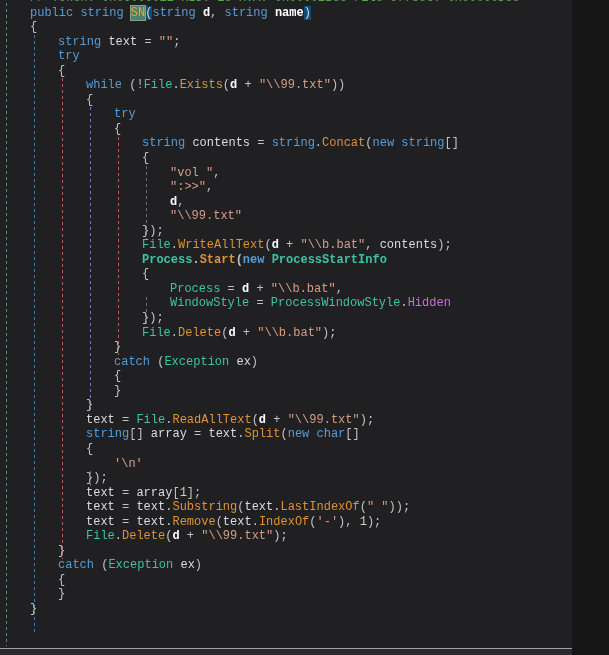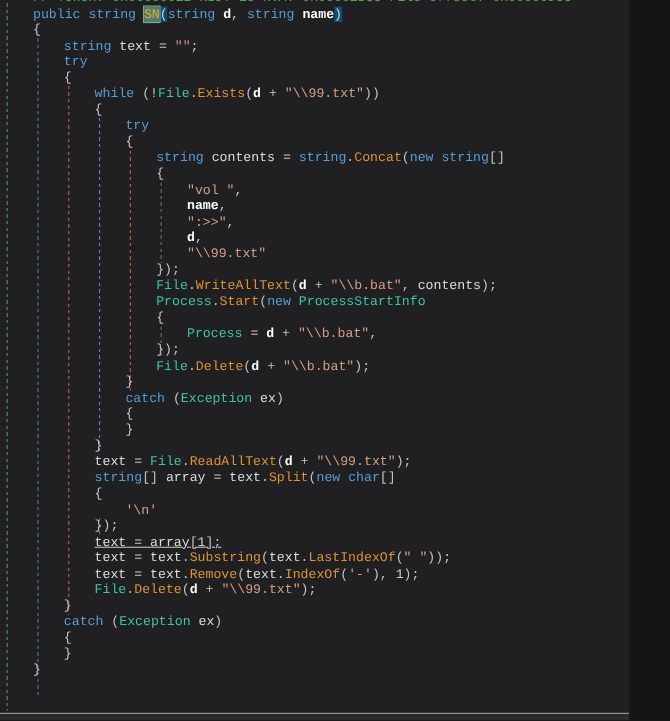--- a/index.html
+++ b/index.html
@@ -58,42 +58,42 @@
         <div class="line" style="padding-left: 58px;"><span class="tok-keyword">string </span><span class="tok-local">text</span><span class="tok-plain"> = </span><span class="tok-string">""</span><span class="tok-plain">;</span></div>
         <div class="line" style="padding-left: 58px;"><span class="tok-keyword">try</span></div>
         <div class="line" style="padding-left: 58px;"><span class="tok-plain">{</span></div>
         <div class="line" style="padding-left: 86px;"><span class="tok-keyword">while</span><span class="tok-plain"> (!</span><span class="tok-type">File</span><span class="tok-plain">.</span><span class="tok-method">Exists</span><span class="tok-plain">(</span><span class="tok-param">d</span><span class="tok-plain"> + </span><span class="tok-string">"\\99.txt"</span><span class="tok-plain">))</span></div>
         <div class="line" style="padding-left: 86px;"><span class="tok-plain">{</span></div>
         <div class="line" style="padding-left: 114px;"><span class="tok-keyword">try</span></div>
         <div class="line" style="padding-left: 114px;"><span class="tok-plain">{</span></div>
         <div class="line" style="padding-left: 142px;"><span class="tok-keyword">string </span><span class="tok-local">contents</span><span class="tok-plain"> = </span><span class="tok-keyword">string</span><span class="tok-plain">.</span><span class="tok-method">Concat</span><span class="tok-plain">(</span><span class="tok-keyword">new</span><span class="tok-plain"> </span><span class="tok-keyword">string</span><span class="tok-plain">[]</span></div>
         <div class="line" style="padding-left: 142px;"><span class="tok-plain">{</span></div>
         <div class="line" style="padding-left: 170px;"><span class="tok-string">"vol "</span><span class="tok-plain">,</span></div>
-        <div class="line" style="padding-left: 170px;"><span class="tok-param">name</span><span class="tok-plain">,</span></div>
         <div class="line" style="padding-left: 170px;"><span class="tok-string">":&gt;&gt;"</span><span class="tok-plain">,</span></div>
         <div class="line" style="padding-left: 170px;"><span class="tok-param">d</span><span class="tok-plain">,</span></div>
         <div class="line" style="padding-left: 170px;"><span class="tok-string">"\\99.txt"</span></div>
         <div class="line" style="padding-left: 142px;"><span class="tok-plain">});</span></div>
         <div class="line" style="padding-left: 142px;"><span class="tok-type">File</span><span class="tok-plain">.</span><span class="tok-method">WriteAllText</span><span class="tok-plain">(</span><span class="tok-param">d</span><span class="tok-plain"> + </span><span class="tok-string">"\\b.bat"</span><span class="tok-plain">, </span><span class="tok-local">contents</span><span class="tok-plain">);</span></div>
-        <div class="line" style="padding-left: 142px;"><span class="tok-type">Process</span><span class="tok-plain">.</span><span class="tok-method">Start</span><span class="tok-plain">(</span><span class="tok-keyword">new</span><span class="tok-plain"> </span><span class="tok-type">ProcessStartInfo</span></div>
+        <div class="line" style="padding-left: 142px; font-weight: bold;"><span class="tok-type">Process</span><span class="tok-plain">.</span><span class="tok-method">Start</span><span class="tok-plain">(</span><span class="tok-keyword">new</span><span class="tok-plain"> </span><span class="tok-type">ProcessStartInfo</span></div>
         <div class="line" style="padding-left: 142px;"><span class="tok-plain">{</span></div>
         <div class="line" style="padding-left: 170px;"><span class="tok-type">Process</span><span class="tok-plain"> = </span><span class="tok-param">d</span><span class="tok-plain"> + </span><span class="tok-string">"\\b.bat"</span><span class="tok-plain">,</span></div>
+        <div class="line" style="padding-left: 170px;"><span class="tok-type">WindowStyle</span><span class="tok-plain"> = </span><span class="tok-type">ProcessWindowStyle</span><span class="tok-plain">.</span><span class="tok-enum">Hidden</span></div>
         <div class="line" style="padding-left: 142px;"><span class="tok-plain">});</span></div>
         <div class="line" style="padding-left: 142px;"><span class="tok-type">File</span><span class="tok-plain">.</span><span class="tok-method">Delete</span><span class="tok-plain">(</span><span class="tok-param">d</span><span class="tok-plain"> + </span><span class="tok-string">"\\b.bat"</span><span class="tok-plain">);</span></div>
         <div class="line" style="padding-left: 114px;"><span class="tok-plain">}</span></div>
         <div class="line" style="padding-left: 114px;"><span class="tok-keyword">catch</span><span class="tok-plain"> (</span><span class="tok-type">Exception</span><span class="tok-plain"> </span><span class="tok-local">ex</span><span class="tok-plain">)</span></div>
         <div class="line" style="padding-left: 114px;"><span class="tok-plain">{</span></div>
         <div class="line" style="padding-left: 114px;"><span class="tok-plain">}</span></div>
         <div class="line" style="padding-left: 86px;"><span class="tok-plain">}</span></div>
         <div class="line" style="padding-left: 86px;"><span class="tok-local">text</span><span class="tok-plain"> = </span><span class="tok-type">File</span><span class="tok-plain">.</span><span class="tok-method">ReadAllText</span><span class="tok-plain">(</span><span class="tok-param">d</span><span class="tok-plain"> + </span><span class="tok-string">"\\99.txt"</span><span class="tok-plain">);</span></div>
         <div class="line" style="padding-left: 86px;"><span class="tok-keyword">string</span><span class="tok-plain">[] </span><span class="tok-local">array</span><span class="tok-plain"> = </span><span class="tok-local">text</span><span class="tok-plain">.</span><span class="tok-method">Split</span><span class="tok-plain">(</span><span class="tok-keyword">new</span><span class="tok-plain"> </span><span class="tok-keyword">char</span><span class="tok-plain">[]</span></div>
         <div class="line" style="padding-left: 86px;"><span class="tok-plain">{</span></div>
         <div class="line" style="padding-left: 114px;"><span class="tok-string">'\n'</span></div>
         <div class="line" style="padding-left: 86px;"><span class="tok-plain">});</span></div>
-        <div class="line" style="padding-left: 86px; text-decoration: underline;"><span class="tok-local">text</span><span class="tok-plain"> = </span><span class="tok-local">array</span><span class="tok-plain">[</span><span class="tok-number">1</span><span class="tok-plain">];</span></div>
+        <div class="line" style="padding-left: 86px;"><span class="tok-local">text</span><span class="tok-plain"> = </span><span class="tok-local">array</span><span class="tok-plain">[</span><span class="tok-number">1</span><span class="tok-plain">];</span></div>
         <div class="line" style="padding-left: 86px;"><span class="tok-local">text</span><span class="tok-plain"> = </span><span class="tok-local">text</span><span class="tok-plain">.</span><span class="tok-method">Substring</span><span class="tok-plain">(</span><span class="tok-local">text</span><span class="tok-plain">.</span><span class="tok-method">LastIndexOf</span><span class="tok-plain">(</span><span class="tok-string">" "</span><span class="tok-plain">));</span></div>
         <div class="line" style="padding-left: 86px;"><span class="tok-local">text</span><span class="tok-plain"> = </span><span class="tok-local">text</span><span class="tok-plain">.</span><span class="tok-method">Remove</span><span class="tok-plain">(</span><span class="tok-local">text</span><span class="tok-plain">.</span><span class="tok-method">IndexOf</span><span class="tok-plain">(</span><span class="tok-string">'-'</span><span class="tok-plain">), </span><span class="tok-number">1</span><span class="tok-plain">);</span></div>
         <div class="line" style="padding-left: 86px;"><span class="tok-type">File</span><span class="tok-plain">.</span><span class="tok-method">Delete</span><span class="tok-plain">(</span><span class="tok-param">d</span><span class="tok-plain"> + </span><span class="tok-string">"\\99.txt"</span><span class="tok-plain">);</span></div>
         <div class="line" style="padding-left: 58px;"><span class="tok-plain">}</span></div>
         <div class="line" style="padding-left: 58px;"><span class="tok-keyword">catch</span><span class="tok-plain"> (</span><span class="tok-type">Exception</span><span class="tok-plain"> </span><span class="tok-local">ex</span><span class="tok-plain">)</span></div>
         <div class="line" style="padding-left: 58px;"><span class="tok-plain">{</span></div>
         <div class="line" style="padding-left: 58px;"><span class="tok-plain">}</span></div>
         <div class="line" style="padding-left: 30px;"><span class="tok-plain">}</span></div>
       </div>
   </div>

